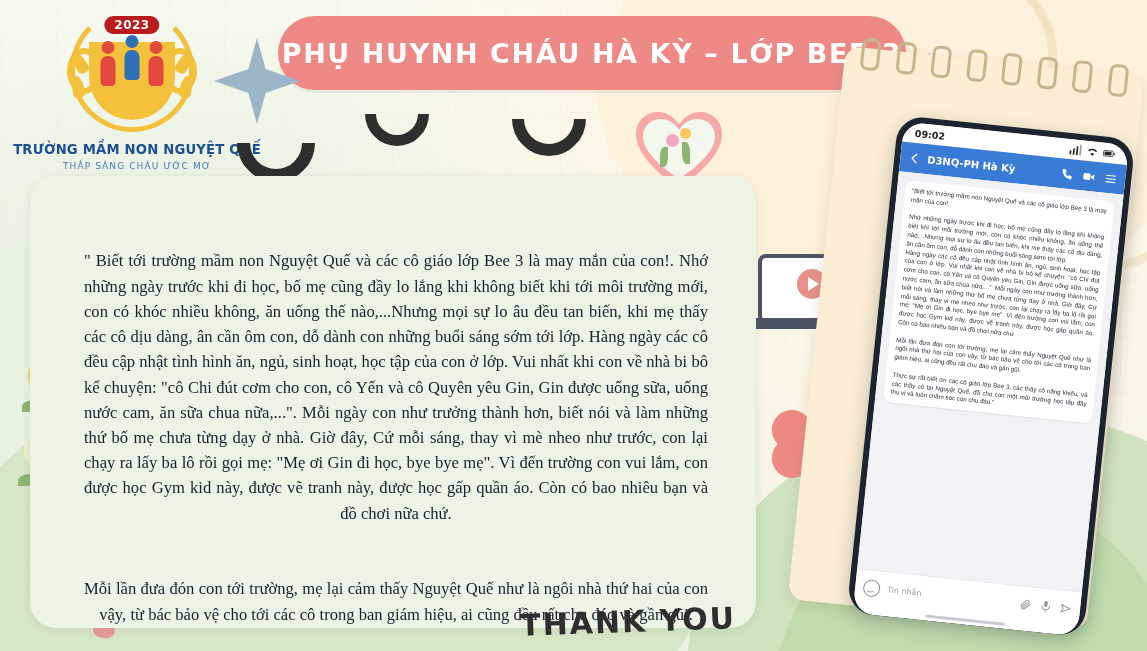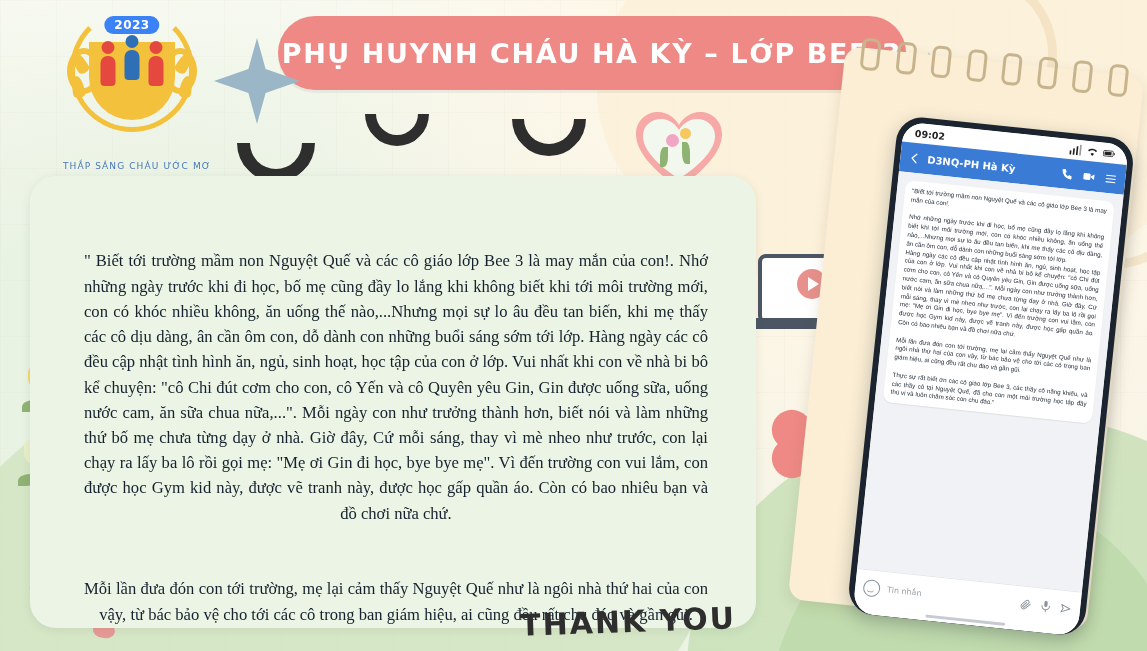--- a/index.html
+++ b/index.html
@@ -135,21 +135,21 @@
   .laurel-leaf {
     position: absolute;
     width: 12px; height: 22px;
     background: #f3c13b;
     border-radius: 60% 60% 60% 60% / 80% 80% 20% 20%;
   }
   .logo-year {
     position: absolute;
     left: 50%; top: 8px;
     transform: translateX(-50%);
-    background: #3b82f6;
+    background: #b91c1c;
     color: #fff;
     font-family: "DejaVu Sans", sans-serif;
     font-size: 12px;
     font-weight: bold;
     padding: 2px 10px;
     border-radius: 9px;
     letter-spacing: .5px;
   }
   .logo-cup {
     position: absolute;
@@ -489,20 +489,21 @@
         <div class="person" style="left:34px; top:4px;">
           <div class="head" style="background:#2f6fb5;"></div>
           <div class="body" style="background:#2f6fb5;"></div>
         </div>
         <div class="person" style="left:58px; top:10px;">
           <div class="head" style="background:#e4483f;"></div>
           <div class="body" style="background:#e4483f;"></div>
         </div>
       </div>
     </div>
+    <div class="school-name">TRƯỜNG MẦM NON NGUYỆT QUẾ</div>
     <div class="school-tag">THẮP SÁNG CHÁU ƯỚC MƠ</div>
   </div>
 
   <div class="banner">
     <div class="banner-text">PHỤ HUYNH CHÁU HÀ KỲ – LỚP BEE-3</div>
   </div>
 
   <div class="star-burst" style="left:214px; top:38px; width:86px; height:86px;"></div>
   <div class="star-burst" style="left:890px; top:52px; width:78px; height:78px;"></div>
   <div class="c-swoosh" style="left:237px; top:104px;"></div>

